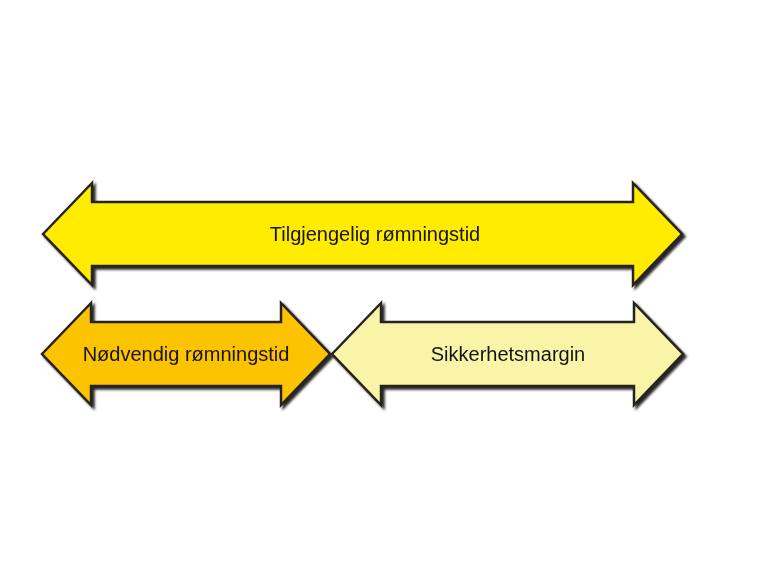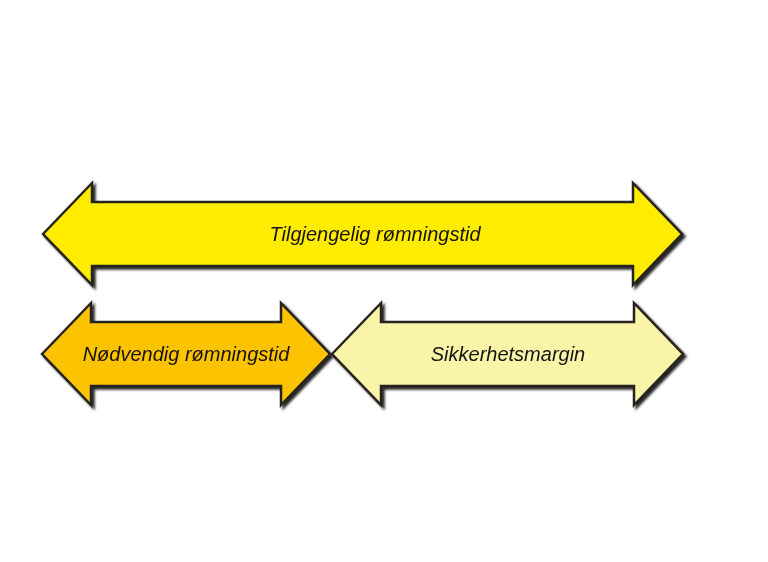--- a/index.html
+++ b/index.html
@@ -7,21 +7,20 @@
     padding: 0;
     background: #ffffff;
   }
   .canvas {
     position: relative;
     width: 768px;
     height: 562px;
     background: #ffffff;
     overflow: hidden;
     font-family: "Liberation Sans", sans-serif;
-    font-style: italic;
   }
   .arrow-shape {
     stroke: #27211d;
     stroke-width: 2.5;
     stroke-linejoin: miter;
   }
   .arrow-label {
     font-family: "Liberation Sans", sans-serif;
     font-size: 20px;
     font-weight: 400;

